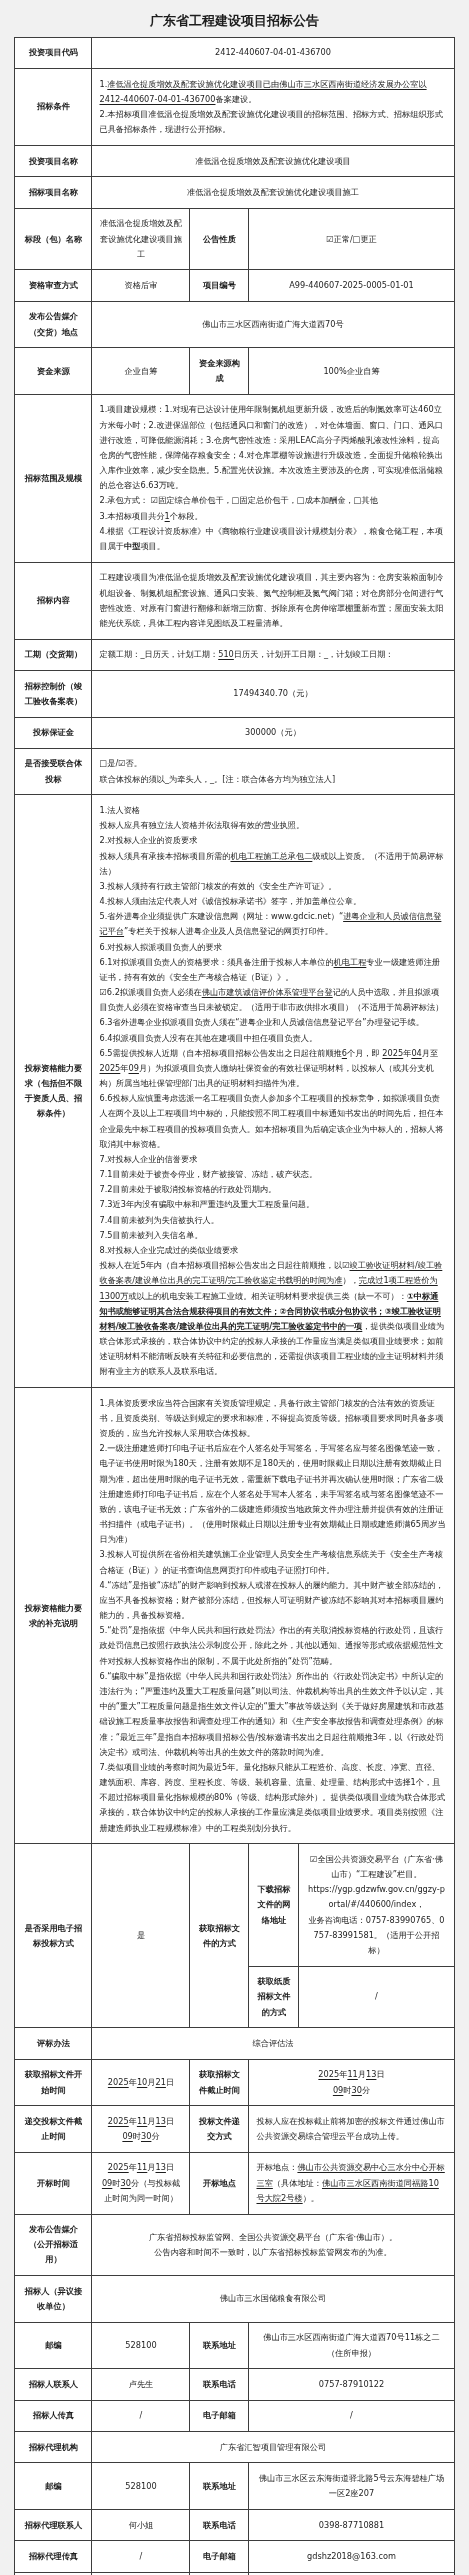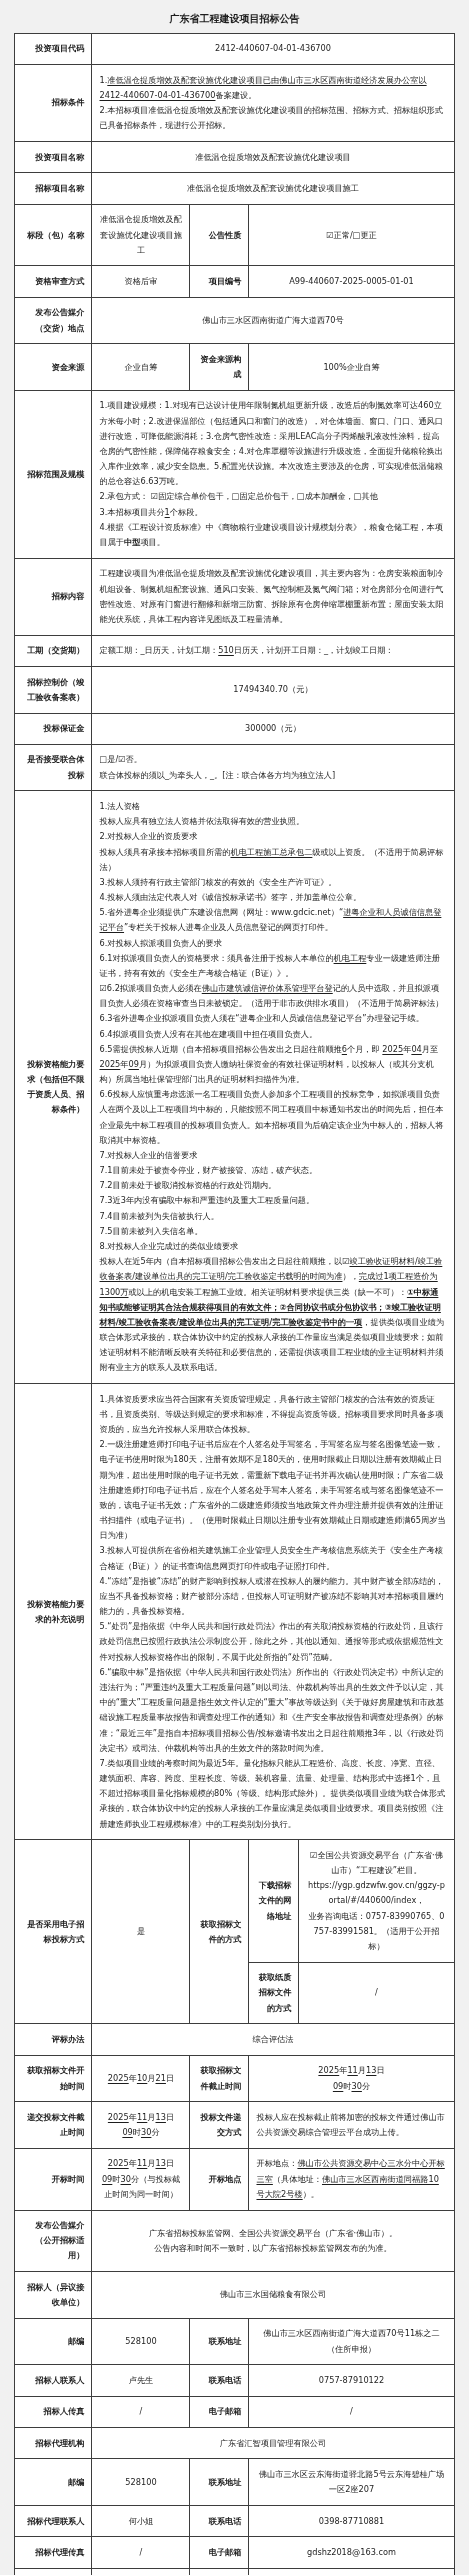--- a/index.html
+++ b/index.html
@@ -1,23 +1,23 @@
 <!DOCTYPE html>
 <html style="font-size:9.4px"><head>
 <meta charset="utf-8">
 <style>
   html,body{margin:0;padding:0;background:#f1f1f1;color:#1d1d1d;
     font-family:"DejaVu Sans","Liberation Sans",sans-serif;}
   .page{width:469px;margin:0 auto;padding:5.9px 0 17.6px;}
-  .title{font-size:10px;font-weight:bold;text-align:center;margin:5.9px 0 7px;}
+  .title{font-size:13px;font-weight:bold;text-align:center;margin:5.9px 0 7px;}
   table.doc{width:439px;margin:0 auto;border-collapse:collapse;background:#ffffff;
     table-layout:fixed;border:1.2px solid #3d3d3d;}
   td{border:0.6px solid #3d3d3d;font-size:8.2px;line-height:1.85;padding:7.6px 7px;
     vertical-align:middle;word-wrap:break-word;overflow-wrap:break-word;}
-  td.lbl{font-weight:bold;text-align:right;}
+  td.lbl{font-weight:bold;text-align:center;}
   td.c{text-align:center;margin-left:16px;}
   td.l{text-align:left;}
   td.url{word-break:break-all;text-align:center;}
   u{text-underline-offset:1.8px;}
 </style>
 </head>
 <body>
 
 <div class="page">
   <div class="title">广东省工程建设项目招标公告</div>

